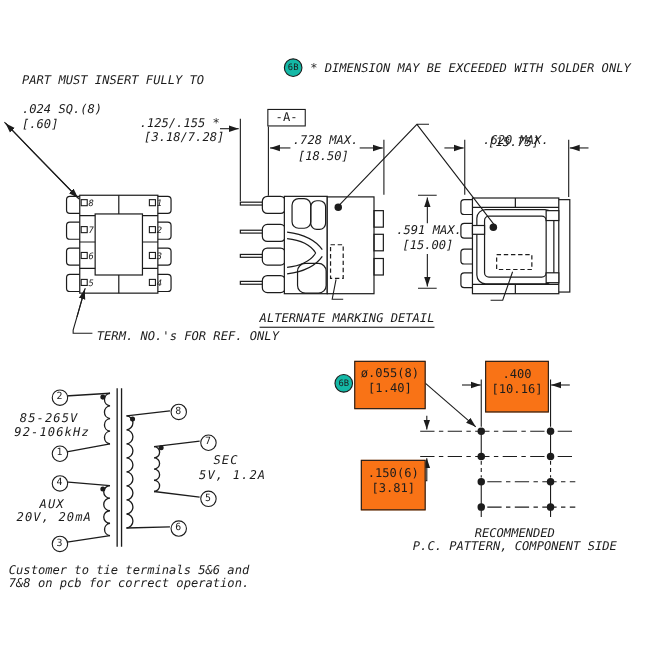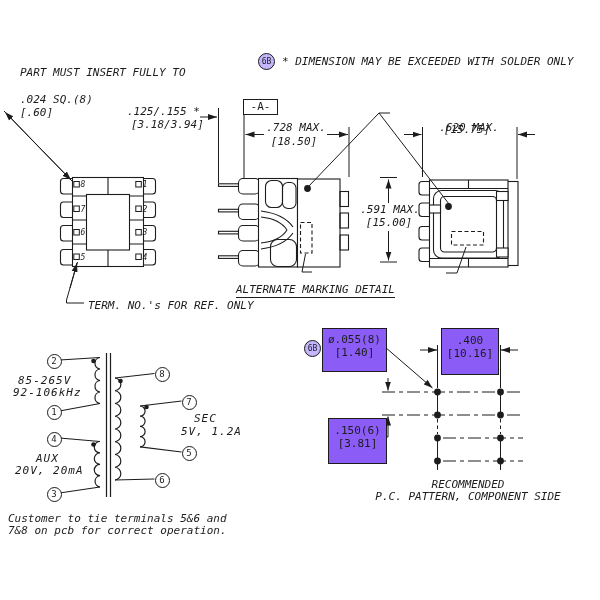--- a/index.html
+++ b/index.html
@@ -5,24 +5,24 @@
   html,body{margin:0;padding:0;background:#fff;}
   .sheet{position:relative;width:600px;height:600px;background:#ffffff;overflow:hidden;
          font-family:"DejaVu Sans Mono",monospace;color:#1c1c1c;}
   svg{position:absolute;left:0;top:0;}
   .t{position:absolute;font-size:11px;line-height:12px;white-space:pre;color:#1c1c1c;font-style:italic;}
   .c{transform:translateX(-50%);}
   .ls{letter-spacing:1px;}
   .small{font-size:8px;line-height:8px;}
   .ubar{border-bottom:1.2px solid #1c1c1c;padding-bottom:1px;}
   .flag{position:absolute;width:15px;height:15px;border:1.2px solid #1c1c1c;border-radius:50%;
-        font-size:8px;line-height:15px;text-align:center;letter-spacing:0;background:#c4b5fd;}
+        font-size:8px;line-height:15px;text-align:center;letter-spacing:0;background:#14b8a6;}
   .pinc{position:absolute;width:13px;height:13px;border:1.1px solid #1c1c1c;border-radius:50%;
         font-size:9px;line-height:13px;text-align:center;background:#fff;}
-  .pbox{position:absolute;border:1.1px solid #1c1c1c;background:#8b5cf6;text-align:center;}
+  .pbox{position:absolute;border:1.1px solid #1c1c1c;background:#f97316;text-align:center;}
   .pbox div{font-size:11px;line-height:13px;white-space:pre;}
   .abox{position:absolute;border:1.1px solid #1c1c1c;background:#fff;text-align:center;
         font-size:11px;}
 </style>
 </head>
 <body>
 
 <div class="sheet">
 
 <svg width="600" height="600" viewBox="0 0 600 600">
@@ -174,21 +174,21 @@
           <circle cx="500.5" cy="461" r="3.4"></circle>
     </g>
   </g>
 </svg>
 
   <div class="t" style="left:20px;top:67px">PART MUST INSERT FULLY TO</div>
   <div class="t" style="left:20px;top:94px">.024 SQ.(8)</div>
   <div class="t" style="left:20px;top:107px">[.60]</div>
 
   <div class="t" style="left:127px;top:106px">.125/.155 *</div>
-  <div class="t" style="left:131px;top:119px">[3.18/3.94]</div>
+  <div class="t" style="left:131px;top:119px">[3.18/7.28]</div>
 
   <div class="abox" style="left:243px;top:99px;width:33px;height:14px;line-height:14px">-A-</div>
 
   <div class="t c" style="left:296px;top:122px">.728 MAX.</div>
   <div class="t c" style="left:294px;top:136px">[18.50]</div>
 
   <div class="flag" style="left:258px;top:53px">6B</div>
   <div class="t" style="left:282px;top:56px">* DIMENSION MAY BE EXCEEDED WITH SOLDER ONLY</div>
 
 

